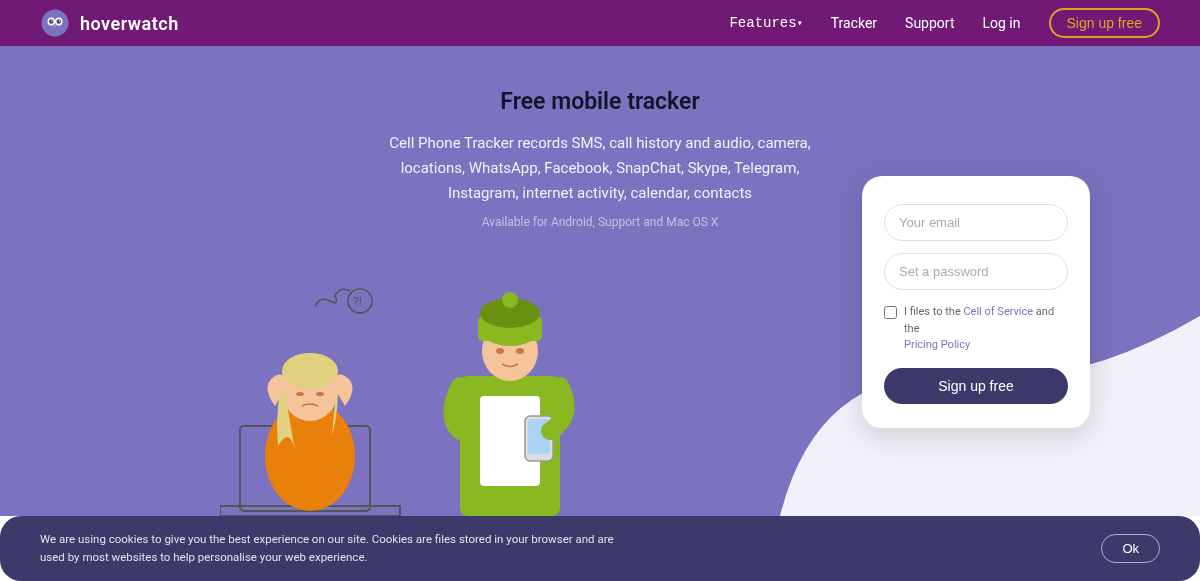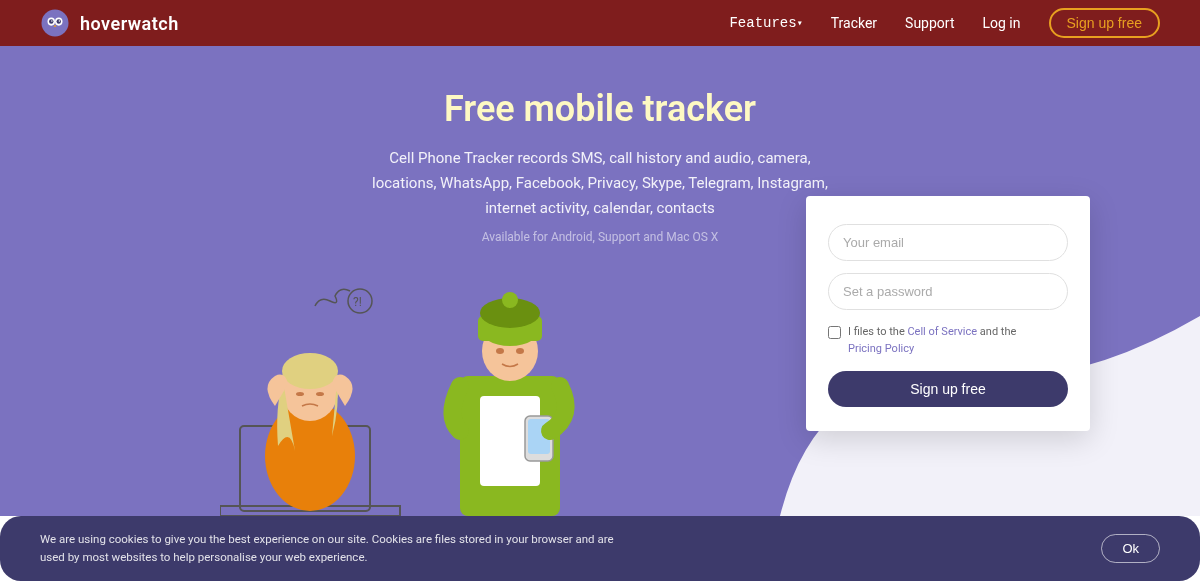--- a/index.html
+++ b/index.html
@@ -1,20 +1,20 @@
 <!DOCTYPE html>
 <html><head>
   <meta charset="utf-8">
   <style>
     * { margin: 0; padding: 0; box-sizing: border-box; }
     body { font-family: -apple-system, BlinkMacSystemFont, 'Segoe UI', Roboto, sans-serif; width: 1200px; height: 581px; overflow: hidden; }
 
     
     .navbar {
-      background-color: #7f1d1d;
+      background-color: #701a75;
       height: 46px;
       display: flex;
       align-items: center;
       padding: 0 40px;
       justify-content: space-between;
     }
     .navbar-left {
       display: flex;
       align-items: center;
       gap: 10px;
@@ -67,22 +67,22 @@
       height: 470px;
       overflow: hidden;
     }
     .hero-content {
       text-align: center;
       padding-top: 42px;
       position: relative;
       z-index: 2;
     }
     .hero-title {
-      color: #fef9c3;
-      font-size: 36px;
+      color: #0f172a;
+      font-size: 23px;
       font-weight: 600;
       margin-bottom: 16px;
     }
     .hero-description {
       color: rgba(255,255,255,0.9);
       font-size: 15px;
       line-height: 1.65;
       max-width: 460px;
       margin: 0 auto 10px;
     }
@@ -118,27 +118,26 @@
       width: 160px;
       height: 260px;
       z-index: 2;
     }
 
     
     .signup-card {
       position: absolute;
       top: 130px;
       right: 110px;
-      width: 284px;
+      width: 228px;
       background: #fff;
-      border-radius: 4px;
+      border-radius: 20px;
       padding: 28px 22px 24px;
       box-shadow: 0 8px 30px rgba(0,0,0,0.15);
       z-index: 10;
-      margin-top: 20px;
     }
     .form-input {
       width: 100%;
       padding: 10px 14px;
       border: 1.5px solid #e0e0e0;
       border-radius: 24px;
       font-size: 13px;
       color: #555;
       outline: none;
       margin-bottom: 12px;
@@ -245,21 +244,21 @@
     <a class="nav-link">Support</a>
     <a class="nav-link">Log in</a>
     <button class="signup-btn">Sign up free</button>
   </div>
 </nav>
 
 <div class="hero">
 
   <div class="hero-content">
     <h1 class="hero-title">Free mobile tracker</h1>
-    <p class="hero-description">Cell Phone Tracker records SMS, call history and audio, camera, locations, WhatsApp, Facebook, Privacy, Skype, Telegram, Instagram, internet activity, calendar, contacts</p>
+    <p class="hero-description">Cell Phone Tracker records SMS, call history and audio, camera, locations, WhatsApp, Facebook, SnapChat, Skype, Telegram, Instagram, internet activity, calendar, contacts</p>
     <p class="hero-available">Available for Android, Support and Mac OS X</p>
   </div>
 
   <svg class="wave-bg" viewBox="0 0 500 260" preserveAspectRatio="none" xmlns="http://www.w3.org/2000/svg">
     <path d="M 80 260 Q 120 100 280 120 Q 380 130 500 60 L 500 260 Z" fill="white" opacity="0.9"></path>
   </svg>
 
   <svg class="char-stressed" viewBox="0 0 200 240" xmlns="http://www.w3.org/2000/svg">
 
     <rect x="20" y="150" width="130" height="85" fill="none" stroke="#555" stroke-width="2" rx="4"></rect>

